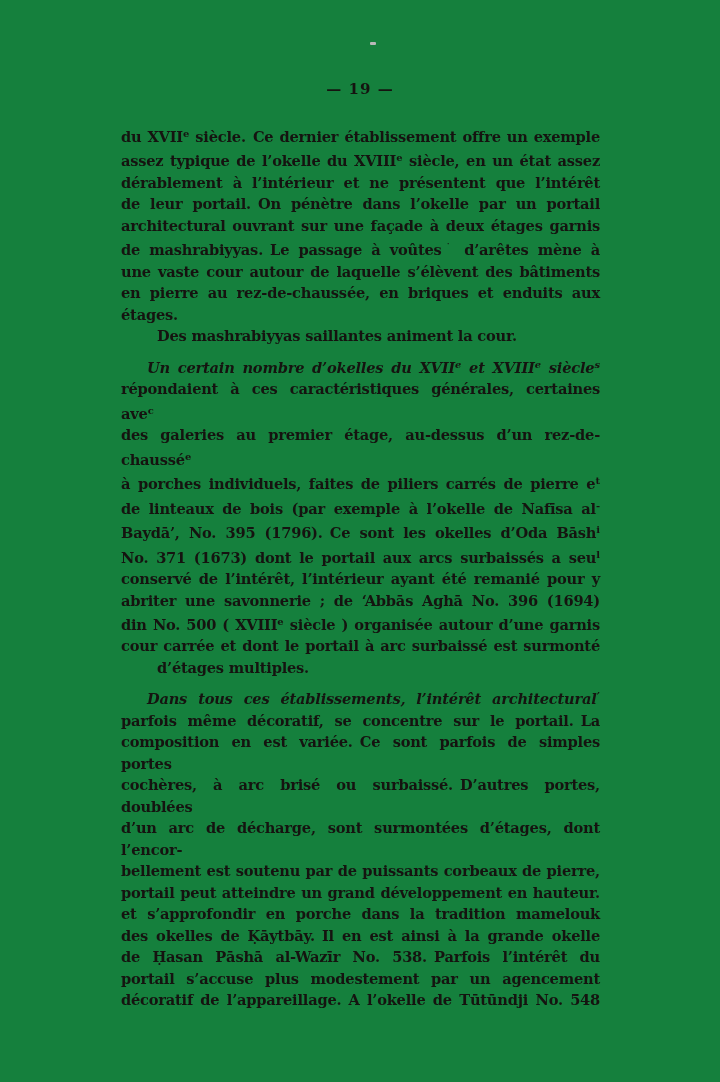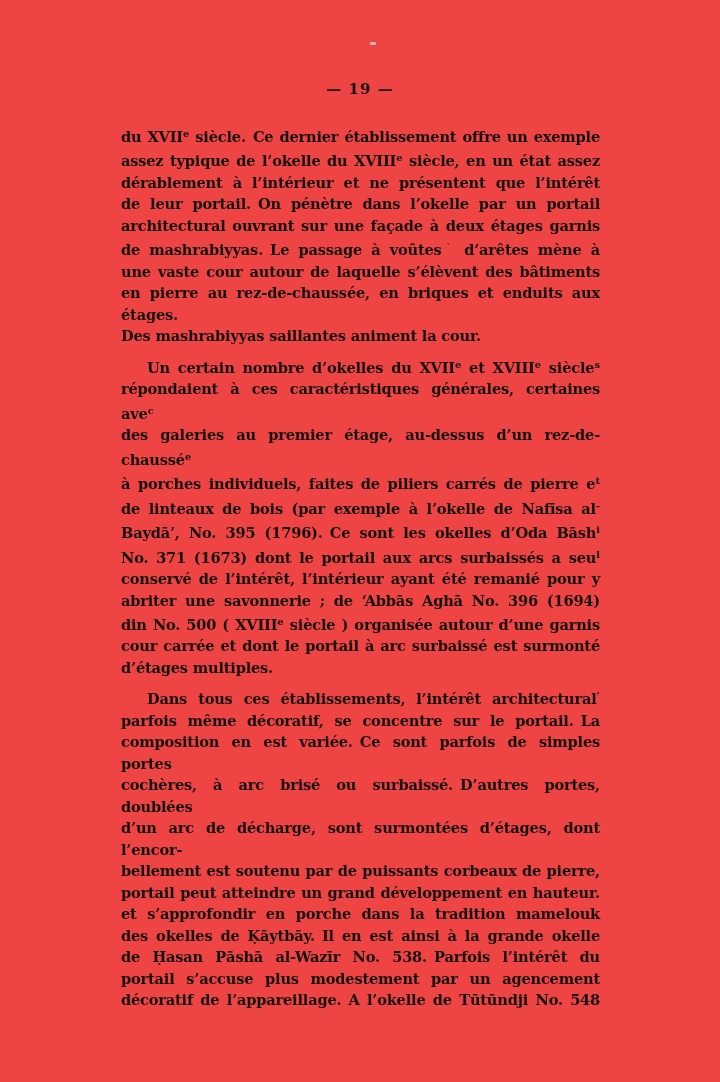--- a/index.html
+++ b/index.html
@@ -4,21 +4,21 @@
 <style>
   html, body {
     margin: 0;
     padding: 0;
     background: #ffffff;
   }
   .page {
     position: relative;
     width: 720px;
     height: 1082px;
-    background: #ef4444;
+    background: #15803d;
     overflow: hidden;
     font-family: "DejaVu Serif", "Liberation Serif", serif;
     color: #151310;
   }
   .page-number {
     position: absolute;
     top: 80px;
     left: 0;
     width: 720px;
     text-align: center;
@@ -39,23 +39,25 @@
   .paragraph + .paragraph {
     margin-top: 7px;
   }
   .line {
     text-align: justify;
     text-align-last: justify;
     white-space: normal;
   }
   .line.last {
     text-align-last: left;
+    margin-left: 36px;
   }
   .line.first-indent {
     padding-left: 26px;
+    font-style: italic;
   }
   .sup {
     font-size: 68%;
     vertical-align: 0.5em;
     letter-spacing: 0;
   }
   .ul {
     text-decoration-thickness: 1.5px;
     text-underline-offset: 2.5px;
   }

